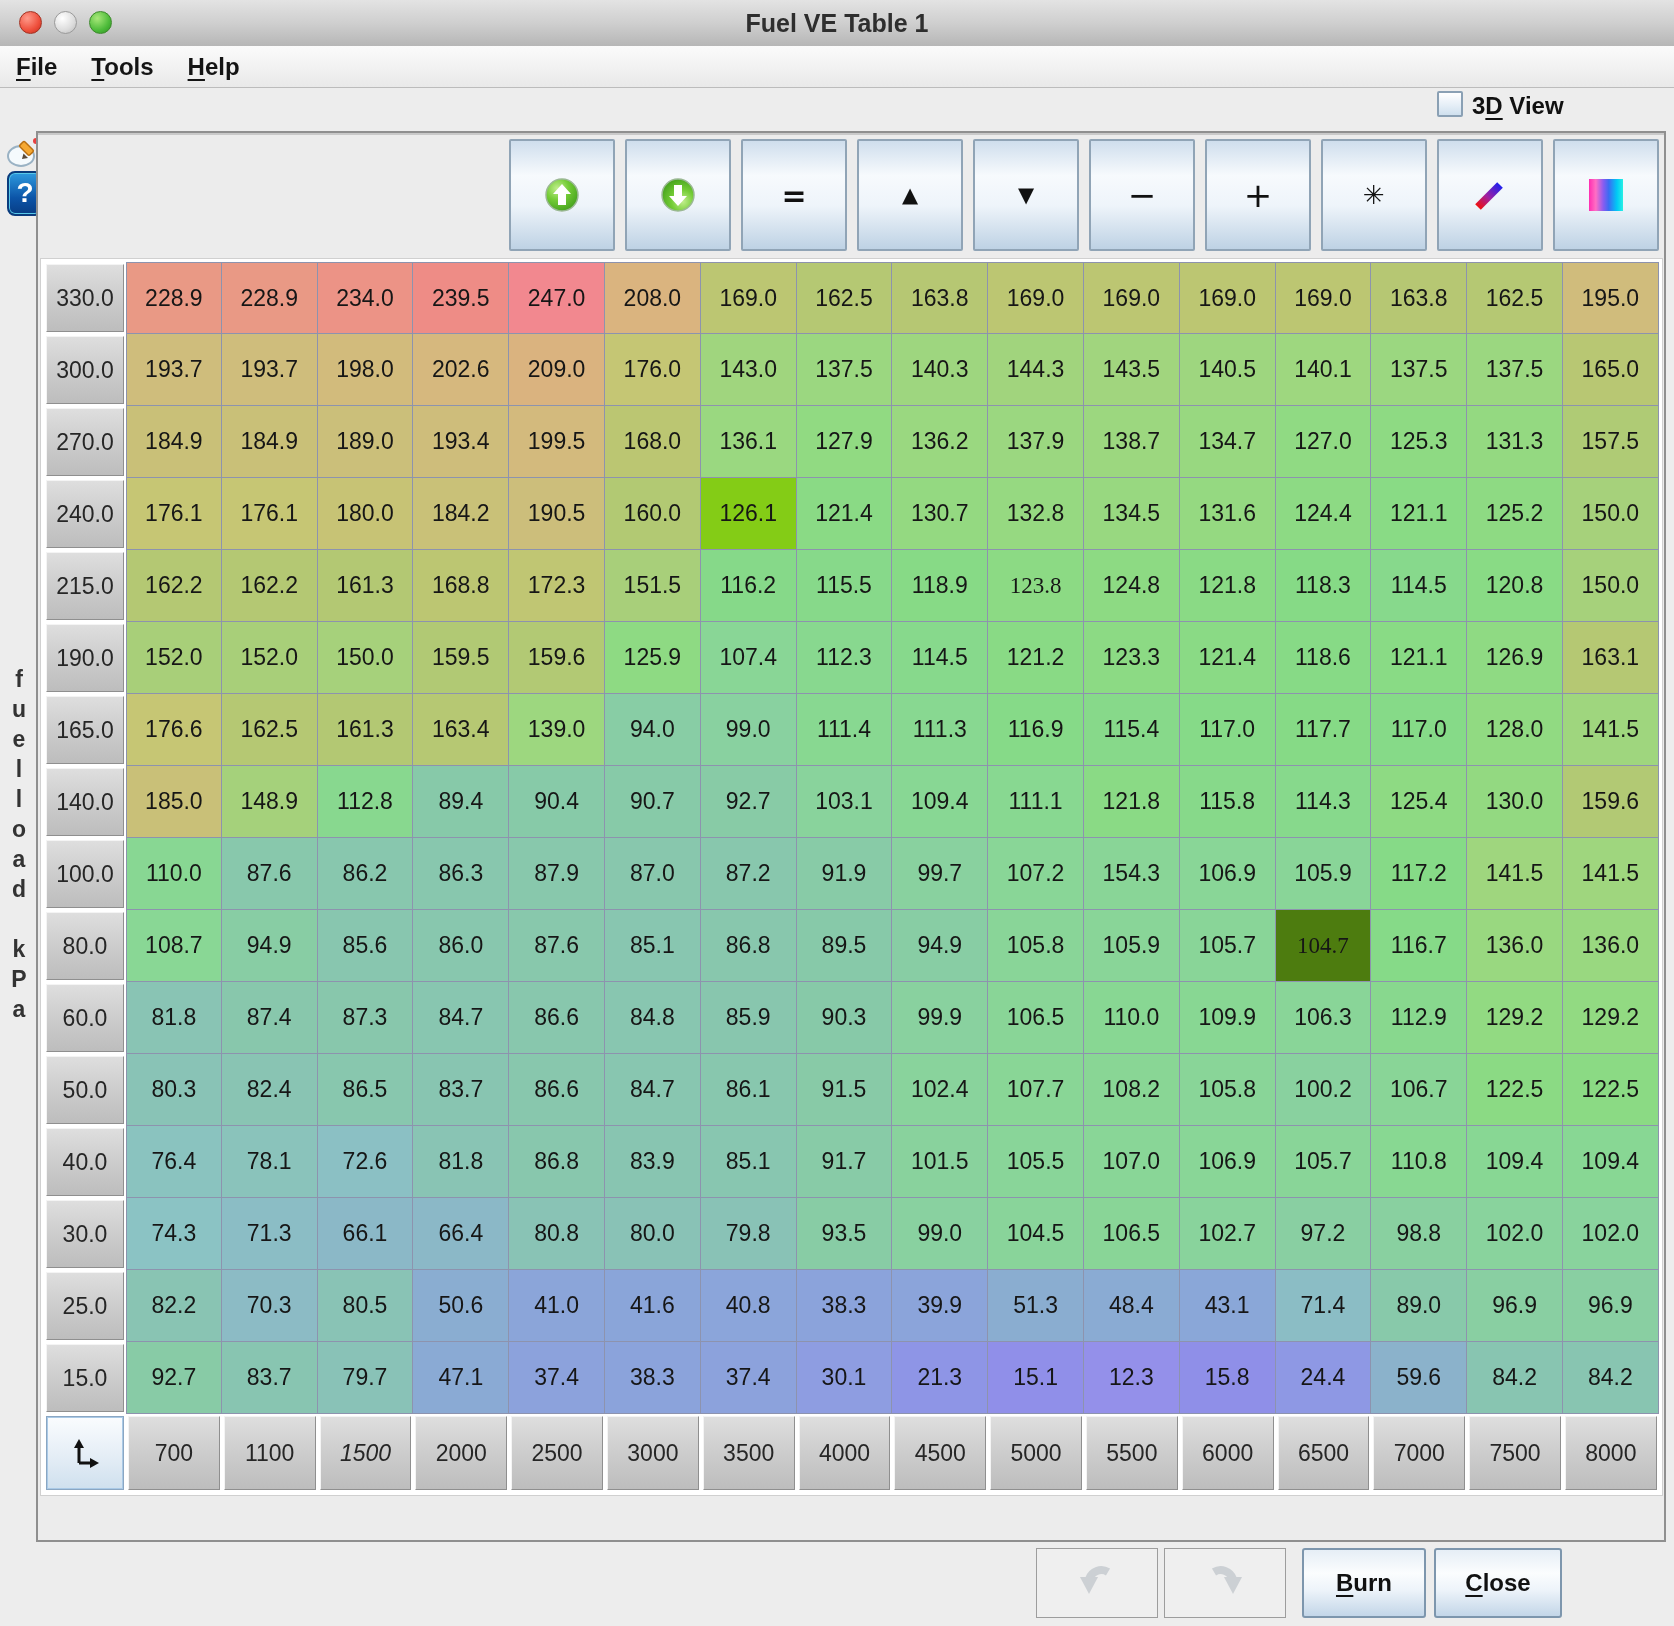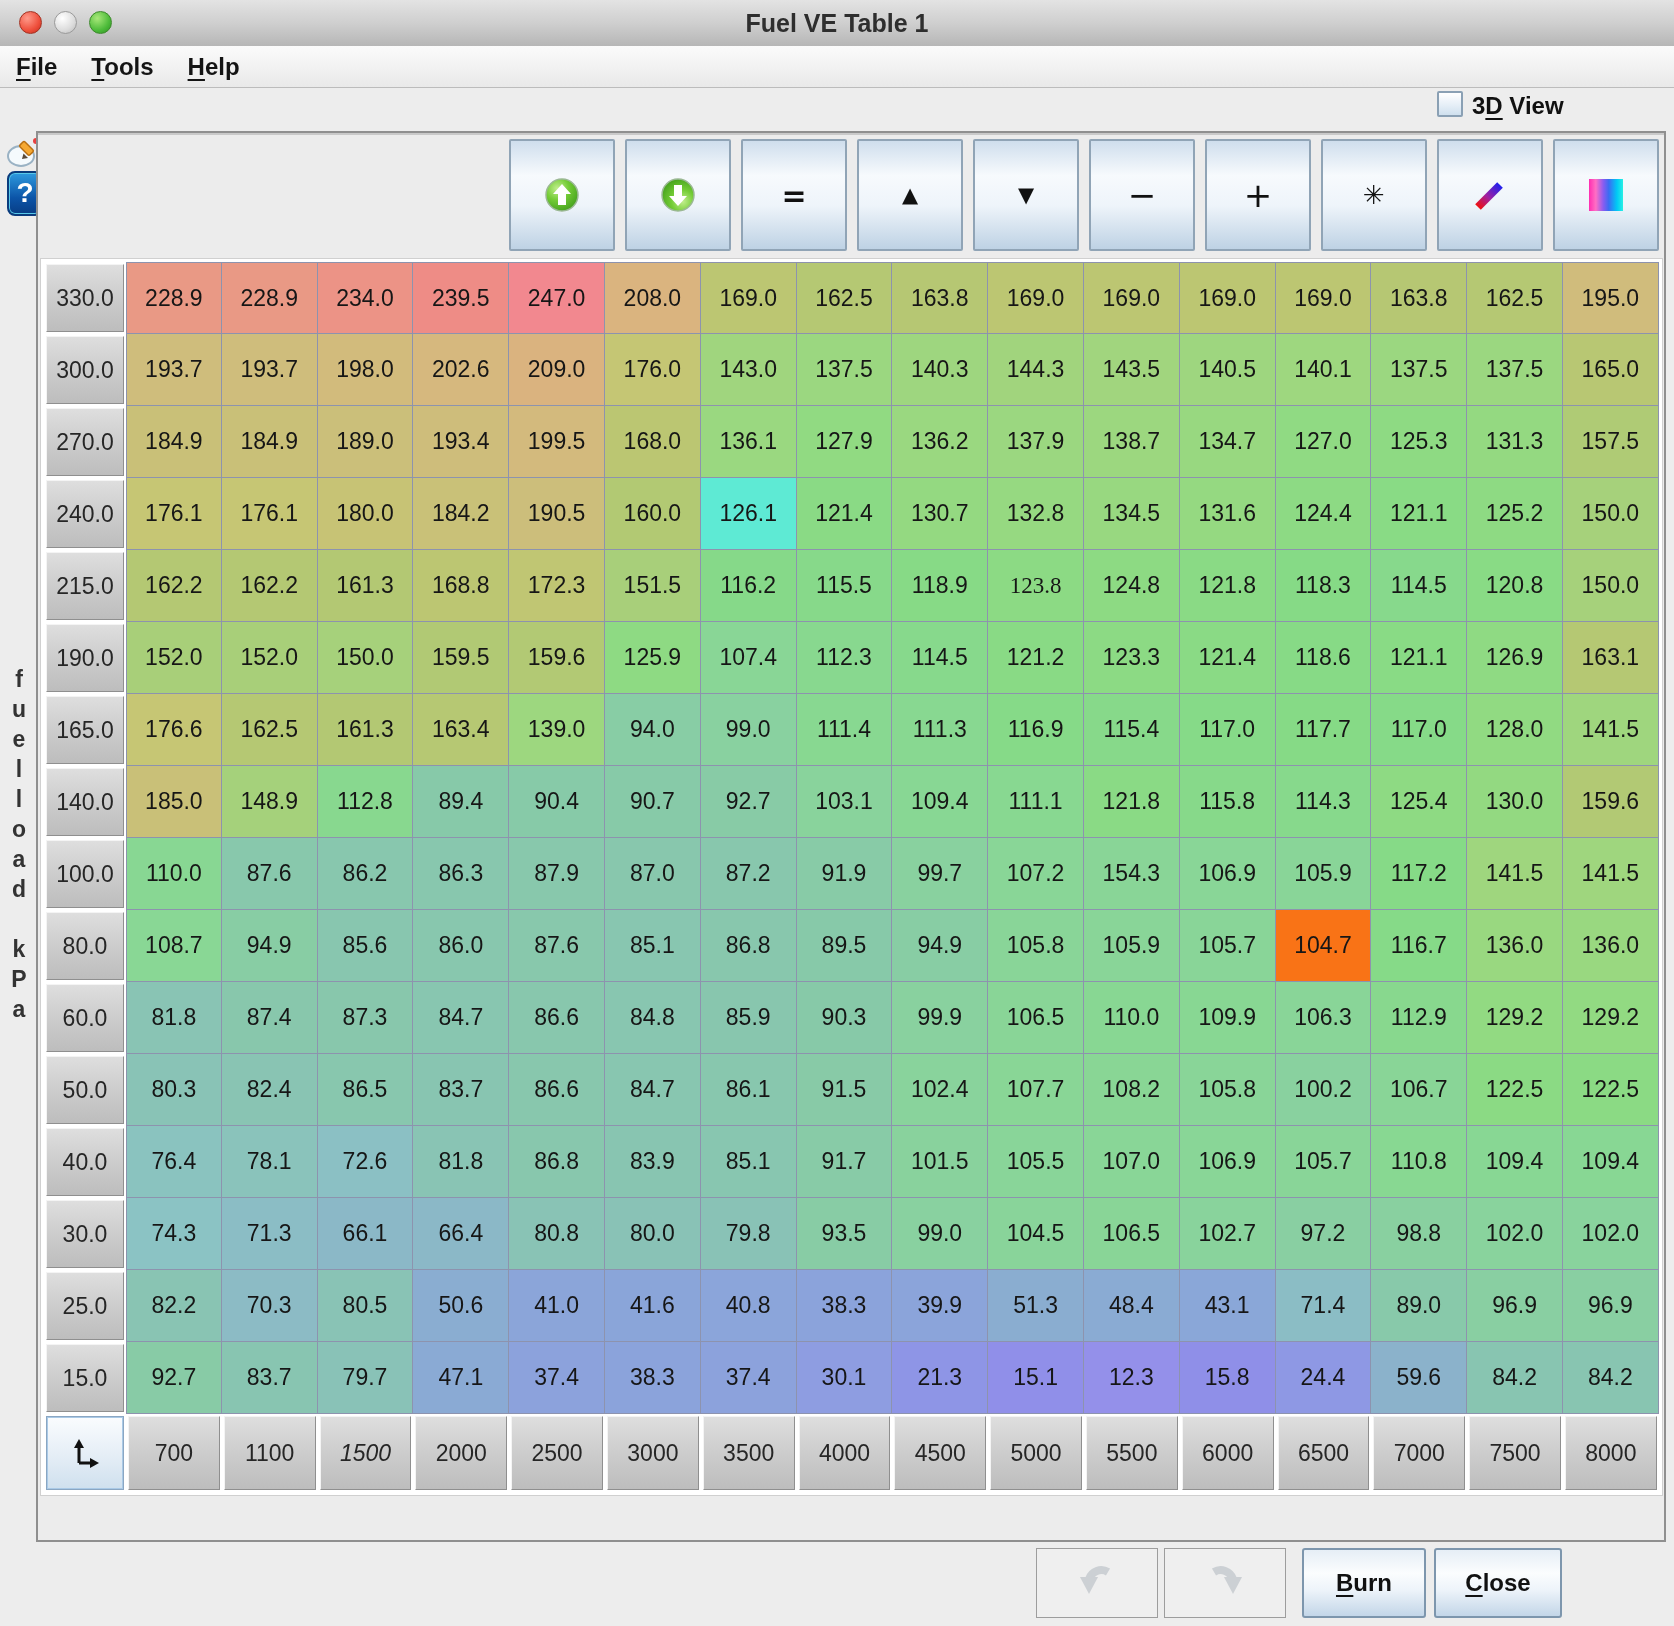--- a/index.html
+++ b/index.html
@@ -256,21 +256,21 @@
         <div class="cell" style="grid-area: 3 / 15; background: rgb(142, 218, 131);">125.3</div>
         <div class="cell" style="grid-area: 3 / 16; background: rgb(148, 217, 129);">131.3</div>
         <div class="cell" style="grid-area: 3 / 17; background: rgb(175, 203, 117);">157.5</div>
         <div class="hdr" style="grid-area: 4 / 1;">240.0</div>
         <div class="cell fc" style="grid-area: 4 / 2; background: rgb(198, 198, 116);">176.1</div>
         <div class="cell" style="grid-area: 4 / 3; background: rgb(198, 198, 116);">176.1</div>
         <div class="cell" style="grid-area: 4 / 4; background: rgb(199, 195, 117);">180.0</div>
         <div class="cell" style="grid-area: 4 / 5; background: rgb(201, 193, 120);">184.2</div>
         <div class="cell" style="grid-area: 4 / 6; background: rgb(204, 190, 123);">190.5</div>
         <div class="cell" style="grid-area: 4 / 7; background: rgb(178, 201, 115);">160.0</div>
-        <div class="cell" style="grid-area: 4 / 8; background: #5eead4;">126.1</div>
+        <div class="cell" style="grid-area: 4 / 8; background: #84cc16;">126.1</div>
         <div class="cell" style="grid-area: 4 / 9; background: rgb(138, 218, 133);">121.4</div>
         <div class="cell" style="grid-area: 4 / 10; background: rgb(148, 217, 129);">130.7</div>
         <div class="cell" style="grid-area: 4 / 11; background: rgb(150, 217, 129);">132.8</div>
         <div class="cell" style="grid-area: 4 / 12; background: rgb(152, 216, 128);">134.5</div>
         <div class="cell" style="grid-area: 4 / 13; background: rgb(149, 217, 129);">131.6</div>
         <div class="cell" style="grid-area: 4 / 14; background: rgb(141, 218, 132);">124.4</div>
         <div class="cell" style="grid-area: 4 / 15; background: rgb(137, 219, 133);">121.1</div>
         <div class="cell" style="grid-area: 4 / 16; background: rgb(142, 218, 131);">125.2</div>
         <div class="cell" style="grid-area: 4 / 17; background: rgb(166, 209, 123);">150.0</div>
         <div class="hdr" style="grid-area: 5 / 1;">215.0</div>
@@ -364,21 +364,21 @@
         <div class="cell" style="grid-area: 10 / 4; background: rgb(136, 198, 175);">85.6</div>
         <div class="cell" style="grid-area: 10 / 5; background: rgb(136, 199, 174);">86.0</div>
         <div class="cell" style="grid-area: 10 / 6; background: rgb(136, 200, 172);">87.6</div>
         <div class="cell" style="grid-area: 10 / 7; background: rgb(136, 198, 176);">85.1</div>
         <div class="cell" style="grid-area: 10 / 8; background: rgb(136, 199, 173);">86.8</div>
         <div class="cell" style="grid-area: 10 / 9; background: rgb(135, 201, 169);">89.5</div>
         <div class="cell" style="grid-area: 10 / 10; background: rgb(136, 205, 164);">94.9</div>
         <div class="cell" style="grid-area: 10 / 11; background: rgb(137, 213, 152);">105.8</div>
         <div class="cell" style="grid-area: 10 / 12; background: rgb(137, 213, 152);">105.9</div>
         <div class="cell" style="grid-area: 10 / 13; background: rgb(137, 213, 152);">105.7</div>
-        <div class="cell" style="grid-area: 10 / 14; background: #f97316;">104.7</div>
+        <div class="cell" style="grid-area: 10 / 14; background: #4d7c0f; font-family: Liberation Serif, serif;">104.7</div>
         <div class="cell" style="grid-area: 10 / 15; background: rgb(134, 218, 136);">116.7</div>
         <div class="cell" style="grid-area: 10 / 16; background: rgb(153, 216, 128);">136.0</div>
         <div class="cell" style="grid-area: 10 / 17; background: rgb(153, 216, 128);">136.0</div>
         <div class="hdr" style="grid-area: 11 / 1;">60.0</div>
         <div class="cell fc" style="grid-area: 11 / 2; background: rgb(137, 196, 180);">81.8</div>
         <div class="cell" style="grid-area: 11 / 3; background: rgb(136, 199, 172);">87.4</div>
         <div class="cell" style="grid-area: 11 / 4; background: rgb(136, 199, 172);">87.3</div>
         <div class="cell" style="grid-area: 11 / 5; background: rgb(136, 198, 176);">84.7</div>
         <div class="cell" style="grid-area: 11 / 6; background: rgb(136, 199, 173);">86.6</div>
         <div class="cell" style="grid-area: 11 / 7; background: rgb(136, 198, 176);">84.8</div>

